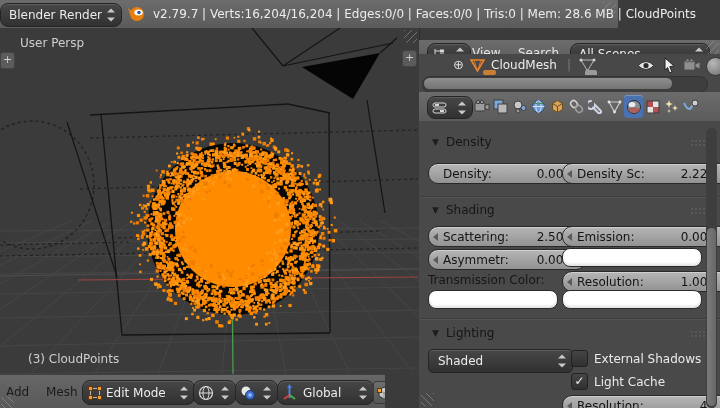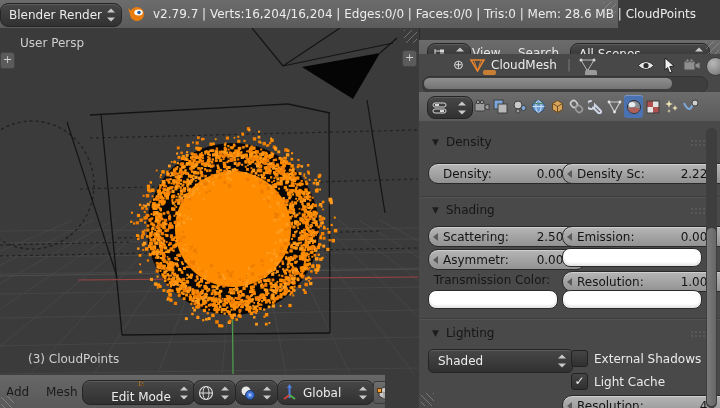--- a/index.html
+++ b/index.html
@@ -2528,21 +2528,21 @@
   <div class="vplabel" style="left:28px;top:324px;">(3) CloudPoints</div>
   <div class="plus-tab" style="left:0;top:24px;">+</div>
   <div class="plus-tab" style="right:2px;top:22px;">+</div>
   <div class="grip" style="right:2px;top:2px;"></div>
 </div>
 
 <div class="abs vtoolbar">
   <div class="menu-dark" style="left:6px;">Add</div>
   <div class="menu-dark" style="left:46px;">Mesh</div>
 
-  <div class="abs ddark" style="left:82px;top:5px;width:106px;height:23px;padding-left:5px;gap:4px;flex-direction:column;">
+  <div class="abs ddark" style="left:82px;top:5px;width:106px;height:23px;padding-left:5px;gap:4px;">
     <svg width="14" height="14" viewBox="0 0 14 14">
       <rect x="2.5" y="2.5" width="9" height="9" fill="none" stroke="#b9b9b9"></rect>
       <rect x="0.5" y="0.5" width="4" height="4" fill="#f29b30" stroke="#5a3a10"></rect>
       <rect x="9.5" y="0.5" width="4" height="4" fill="#f29b30" stroke="#5a3a10"></rect>
       <rect x="0.5" y="9.5" width="4" height="4" fill="#f29b30" stroke="#5a3a10"></rect>
       <rect x="9.5" y="9.5" width="4" height="4" fill="#f29b30" stroke="#5a3a10"></rect>
     </svg>
     <span>Edit Mode</span>
     <span class="ud"></span>
   </div>
@@ -2782,21 +2782,21 @@
 <div class="pill arrows" style="left:562px;top:226px;width:138px;">
   <span class="lbl">Emission:</span>
   <span class="val">0.000</span>
 </div>
 <div class="pill arrows" style="left:428px;top:249px;width:128px;">
   <span class="lbl">Asymmetr:</span>
   <span class="val">0.000</span>
 </div>
 <div class="swatch" style="left:562px;top:248px;width:138px;"></div>
 
-<div class="abs" style="left:428px;top:273px;width:128px;text-align:center;color:#161616;">Transmission Color:</div>
+<div class="abs" style="left:428px;top:273px;width:128px;text-align:left;color:#161616;">Transmission Color:</div>
 <div class="pill arrows" style="left:562px;top:271px;width:138px;">
   <span class="lbl">Resolution:</span>
   <span class="val">1.000</span>
 </div>
 <div class="swatch" style="left:428px;top:290px;width:128px;"></div>
 <div class="swatch" style="left:562px;top:290px;width:138px;"></div>
 
 <div class="sep" style="left:420px;top:318px;width:300px;"></div>
 
 <div class="sechdr" style="left:432px;top:326px;">

